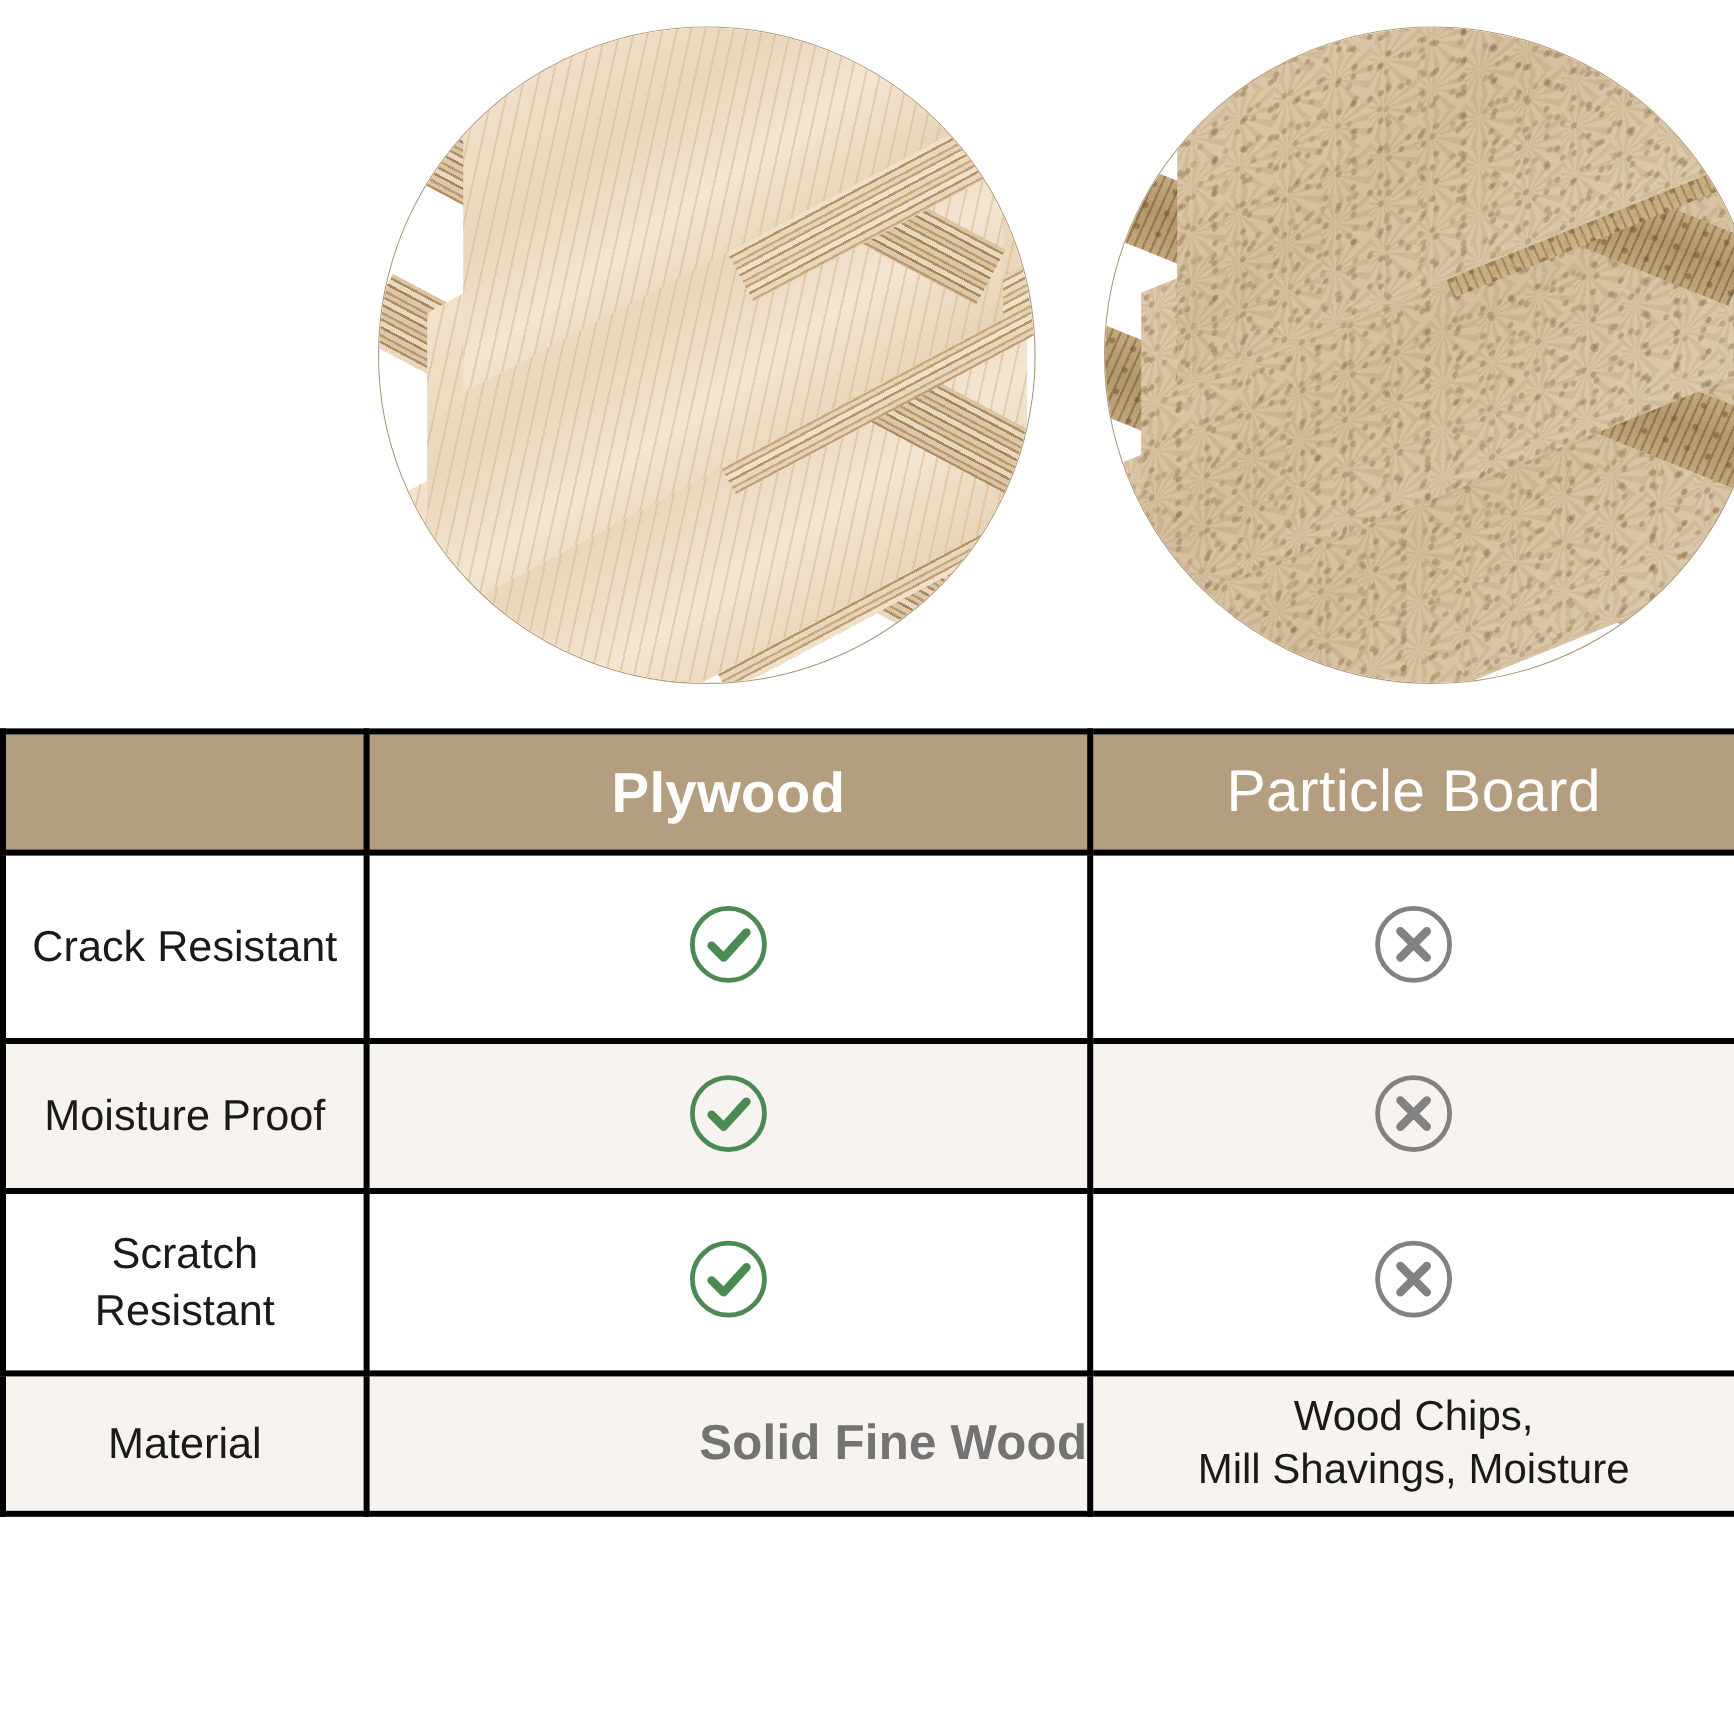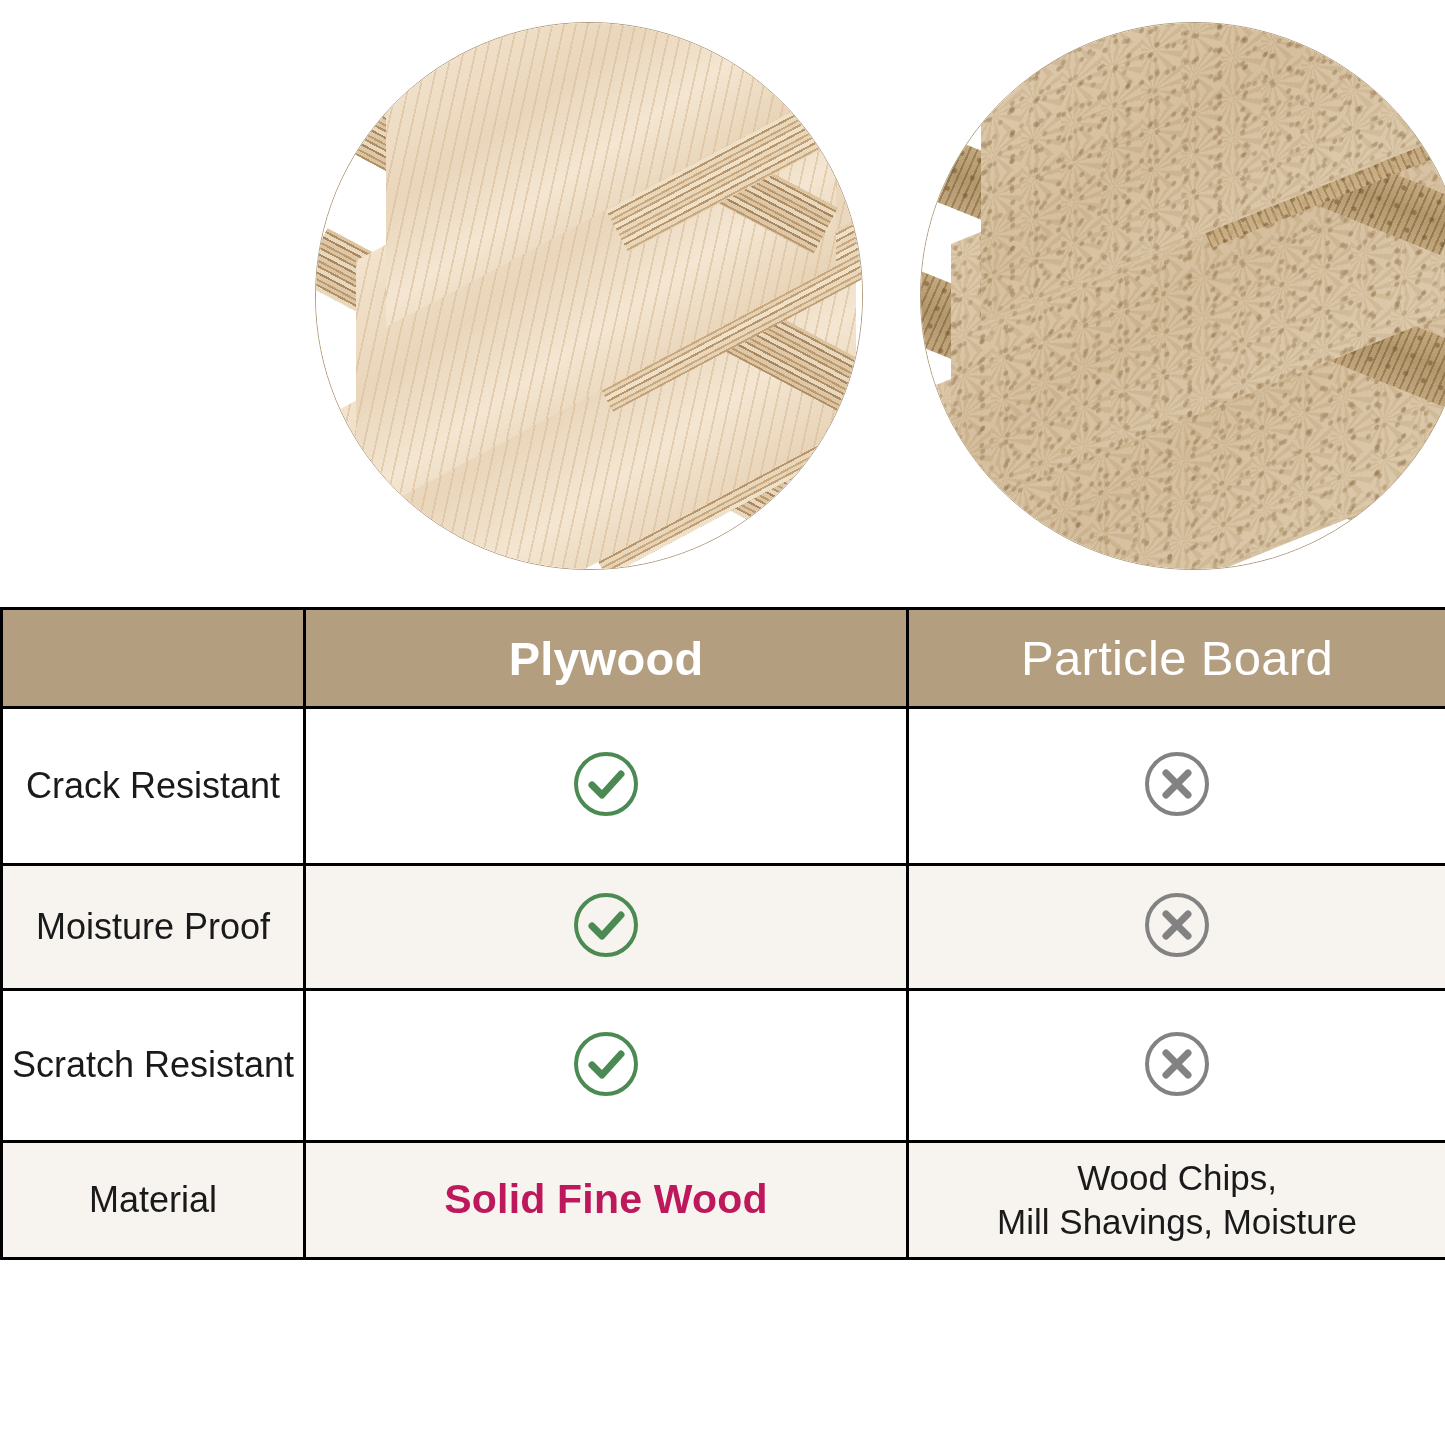--- a/index.html
+++ b/index.html
@@ -140,21 +140,21 @@
     width: 1445px;
     border-collapse: collapse;
     table-layout: fixed;
   }
 
   .table col.c-feature { width: 303px; }
   .table col.c-ply     { width: 603px; }
   .table col.c-pb      { width: 539px; }
 
   .table th, .table td {
-    border: 3px solid #000000;
+    border: 5px solid #000000;
     padding: 0;
     margin: 0;
   }
 
   
   thead th {
     height: 96px;
     background: #b49e80;
     border-color: #fdfbf6;
     vertical-align: middle;
@@ -205,22 +205,22 @@
   .icon-wrap {
     display: inline-block;
     line-height: 0;
   }
   svg.mark-icon { display: block; }
 
   
   .material-ply {
     font-size: 41px;
     font-weight: bold;
-    color: #be185d;
-    text-align: center;
+    color: #737373;
+    text-align: right;
     line-height: 1.1;
     letter-spacing: 0.2px;
   }
   .material-pb {
     font-size: 35px;
     font-weight: normal;
     color: #1a1a1a;
     text-align: center;
     line-height: 1.26;
   }

